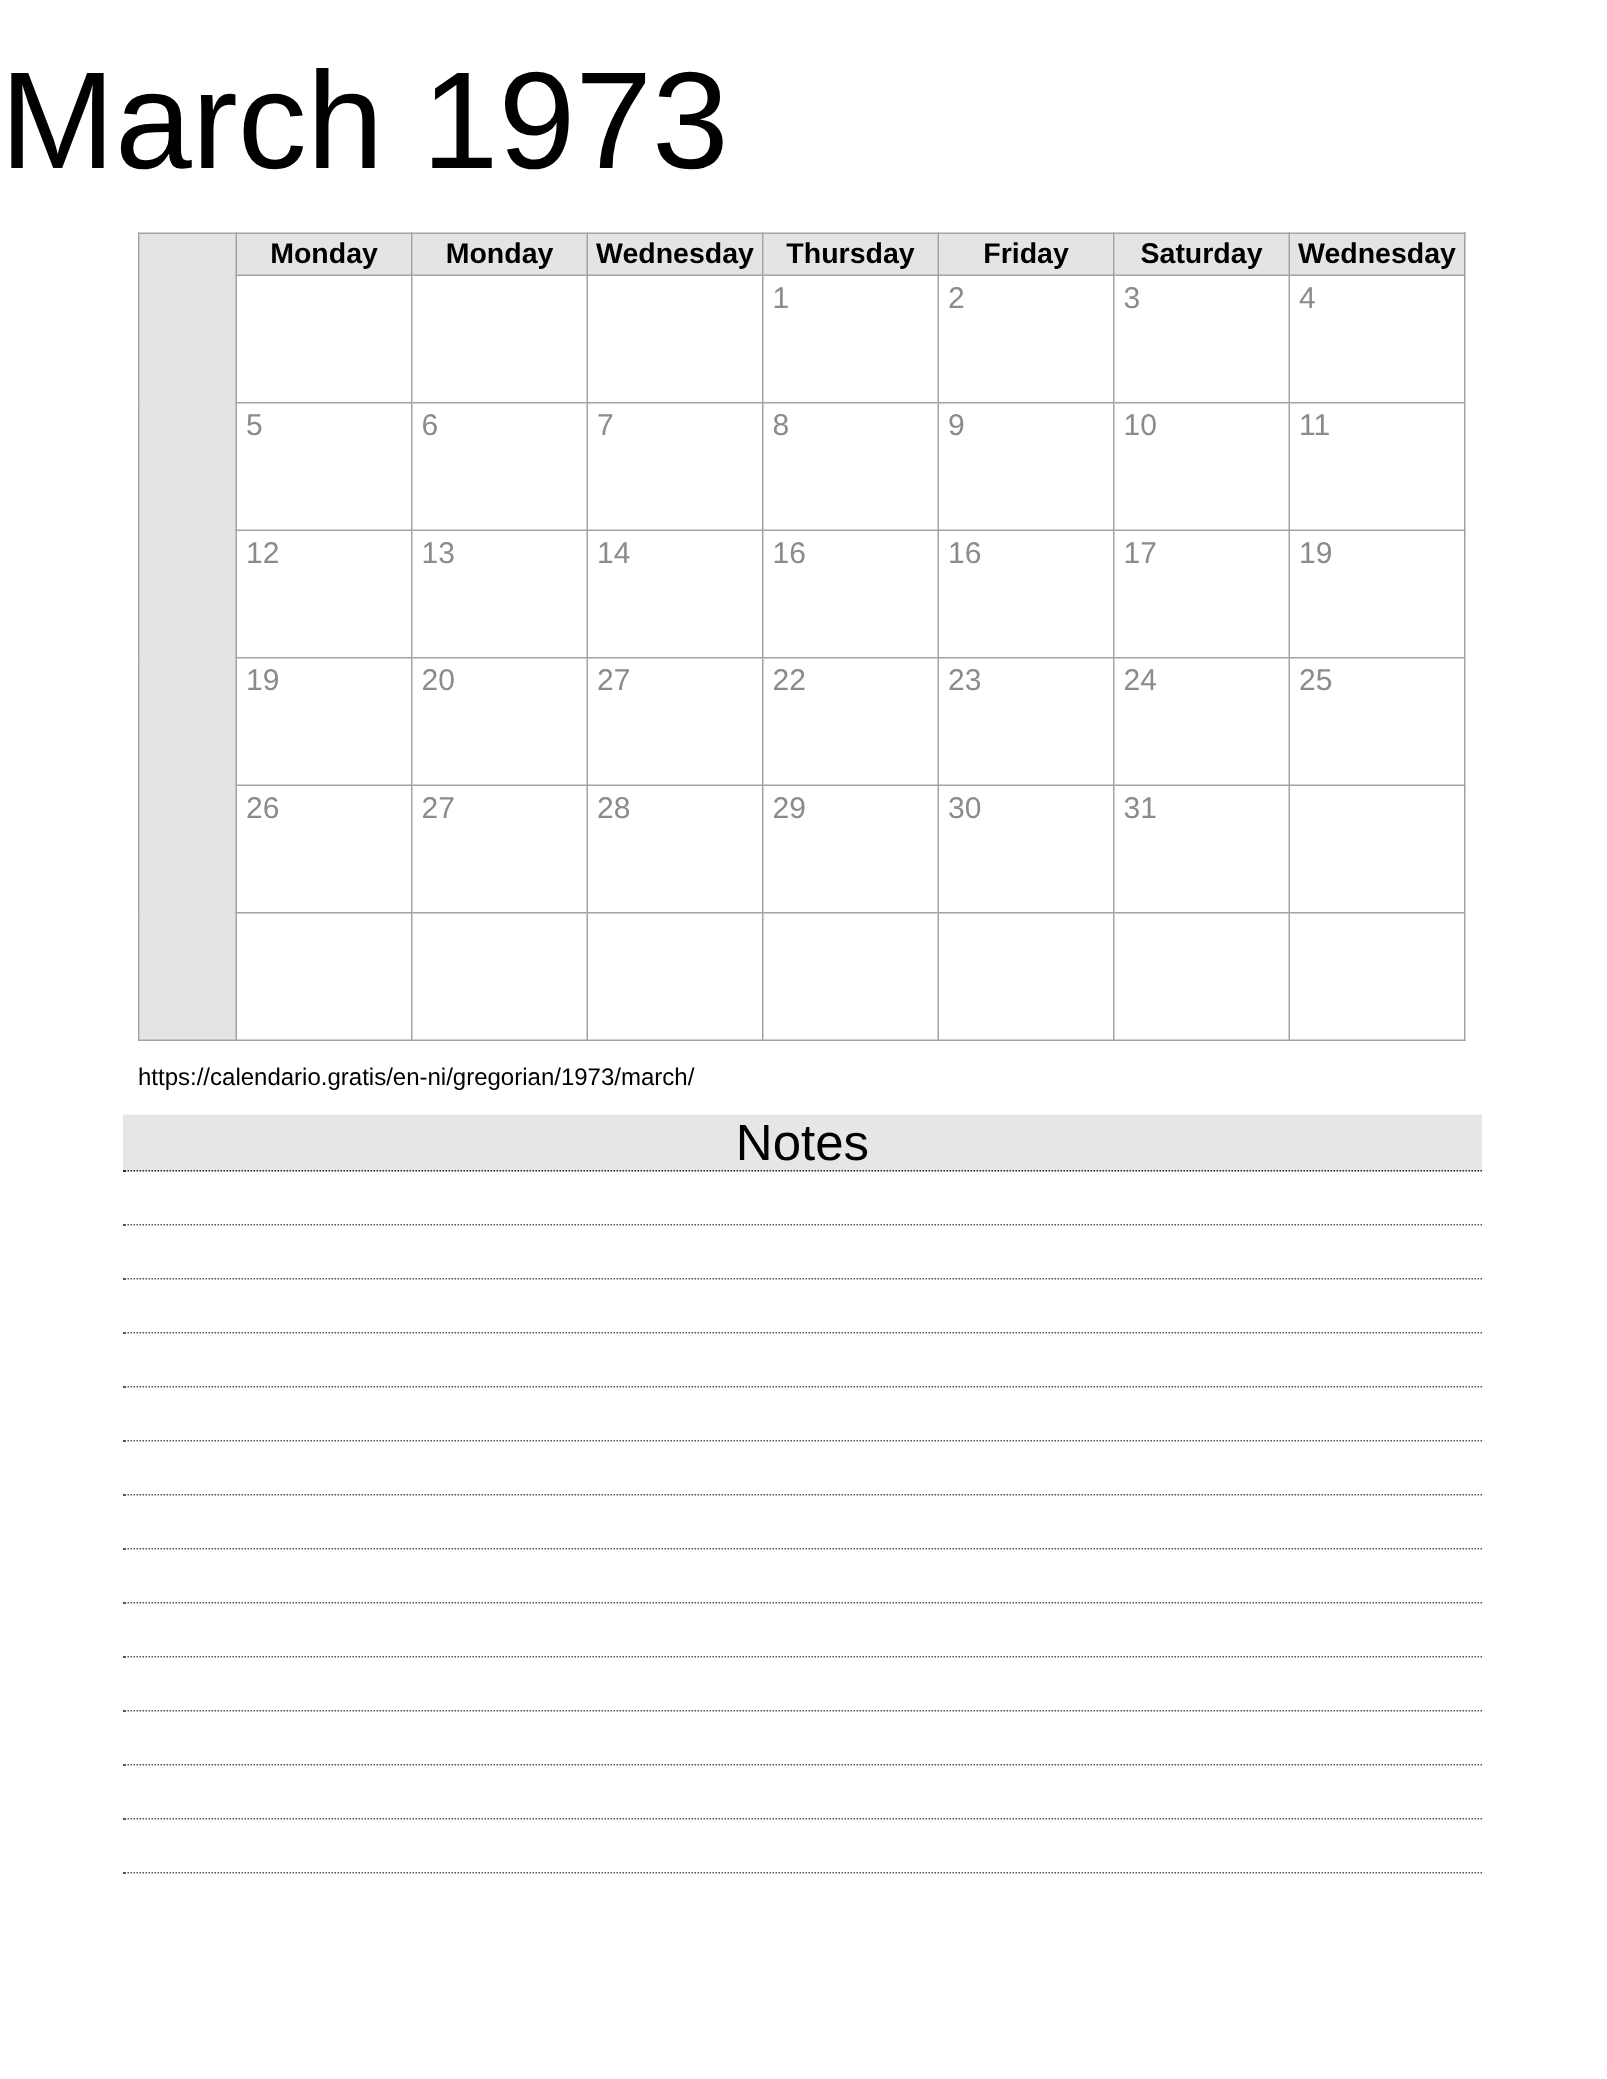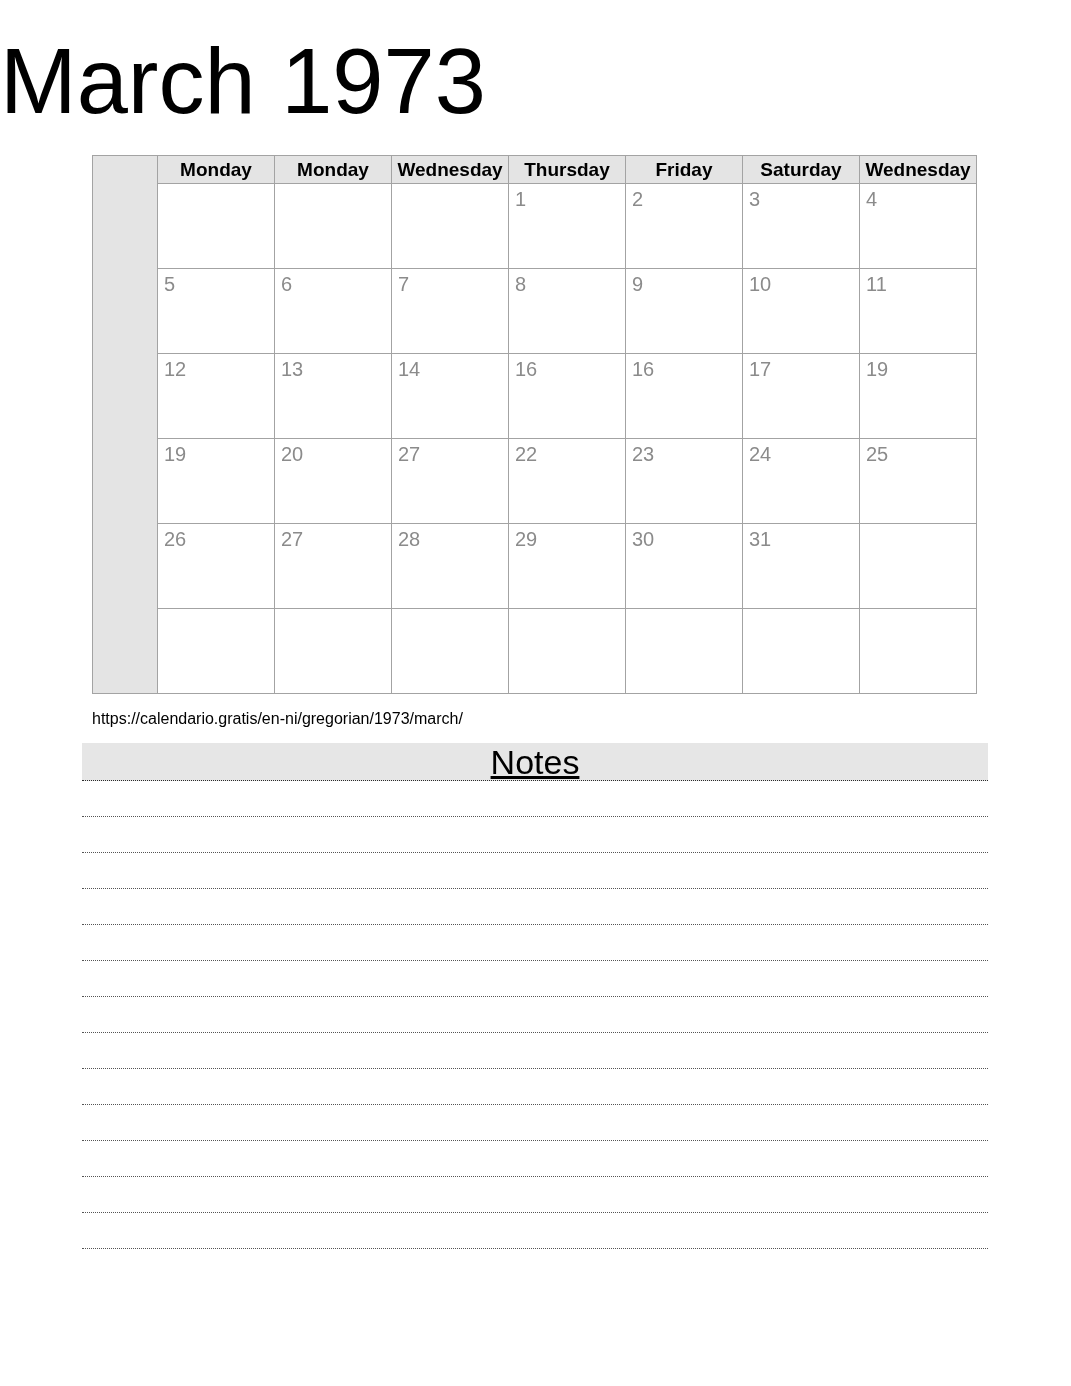--- a/index.html
+++ b/index.html
@@ -67,21 +67,20 @@
     line-height: 1.05;
   }
   .source-url {
     margin: 16px 0 0 92px;
     font-size: 16px;
     color: var(--text-color);
   }
   .notes-section {
     margin: 15px 0 0 82px;
     width: 906px;
-    text-decoration: underline;
   }
   .notes-header {
     background: var(--notes-header-bg);
     height: 38px;
     line-height: 38px;
     text-align: center;
     font-size: 34px;
     border-bottom: 1px dotted #2b2b2b;
     color: var(--text-color);
   }

